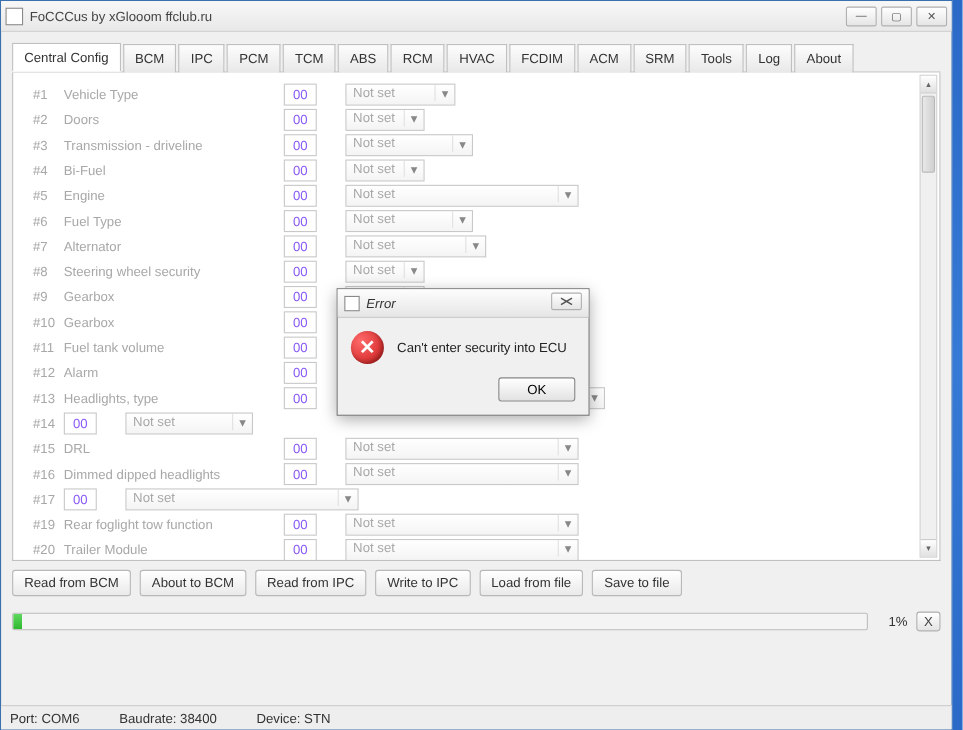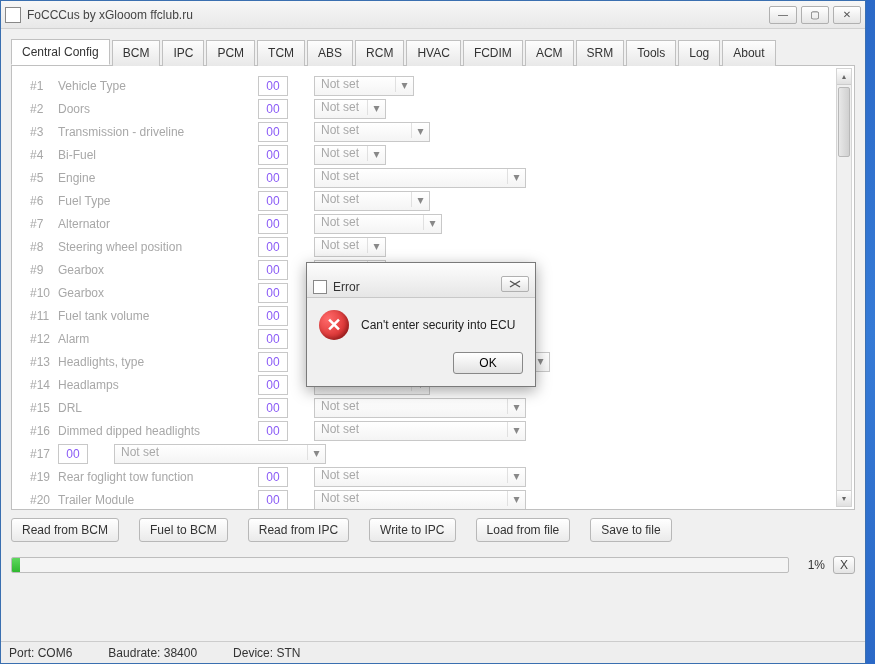--- a/index.html
+++ b/index.html
@@ -147,21 +147,21 @@
 }
 .combo .combo-arrow {
   width: 18px;
   text-align: center;
   color: #888;
   border-left: 1px solid #e0e0e0;
   padding-top: 1px;
 }
 .buttons-row {
   display: flex;
-  gap: 20px;
+  gap: 8px;
   margin-top: 8px;
   text-align: right;
 }
 .btn {
   border: 1px solid #b8b8b8;
   border-radius: 3px;
   padding: 4px 10px;
   background: linear-gradient(to bottom, #fff, #eaeaea);
   color: #333;
   font-size: 12px;
@@ -216,23 +216,25 @@
   left: 306px;
   top: 262px;
   width: 230px;
   background: #f0f0f0;
   border: 1px solid #7a7a7a;
   box-shadow: 0 4px 14px rgba(0,0,0,0.35);
 }
 .dialog-title {
   height: 26px;
   display: flex;
-  padding: 17px 6px;
+  align-items: center;
+  padding: 0 6px;
   background: linear-gradient(to bottom, #fdfdfd, #e6e6e6);
   border-bottom: 1px solid #c8c8c8;
+  font-style: italic;
 }
 .dialog-title .t-icon {
   width: 14px; height: 14px; border: 1px solid #888; background: #fff; margin-right: 6px;
 }
 .dialog-title .t-text { flex: 1; color: #333; }
 .dialog-title .t-close {
   width: 28px; height: 16px;
   border: 1px solid #b0b0b0;
   border-radius: 2px;
   background: linear-gradient(to bottom, #fff, #e5e5e5);
@@ -368,21 +370,21 @@
             <div class="idx">#7</div>
             <div class="lbl">Alternator</div>
             <input class="hex-input" value="00" style="">
             <div class="combo" style="width: 128px;">
               <span class="combo-text">Not set</span>
               <span class="combo-arrow">▾</span>
             </div>
           </div>
           <div class="row">
             <div class="idx">#8</div>
-            <div class="lbl">Steering wheel position</div>
+            <div class="lbl">Steering wheel security</div>
             <input class="hex-input" value="00" style="">
             <div class="combo" style="width: 72px;">
               <span class="combo-text">Not set</span>
               <span class="combo-arrow">▾</span>
             </div>
           </div>
           <div class="row">
             <div class="idx">#9</div>
             <div class="lbl">Gearbox</div>
             <input class="hex-input" value="00" style="">
@@ -422,21 +424,20 @@
             <div class="idx">#13</div>
             <div class="lbl">Headlights, type</div>
             <input class="hex-input" value="00" style="">
             <div class="combo" style="width: 236px;">
               <span class="combo-text">Not set</span>
               <span class="combo-arrow">▾</span>
             </div>
           </div>
           <div class="row">
             <div class="idx">#14</div>
-            <div class="lbl">Headlamps</div>
             <input class="hex-input" value="00" style="">
             <div class="combo" style="width: 116px;">
               <span class="combo-text">Not set</span>
               <span class="combo-arrow">▾</span>
             </div>
           </div>
           <div class="row">
             <div class="idx">#15</div>
             <div class="lbl">DRL</div>
             <input class="hex-input" value="00" style="">
@@ -483,21 +484,21 @@
         </div>
       <div class="scrollbar-v">
         <div class="arrow">▴</div>
         <div class="thumb"></div>
         <div class="arrow down">▾</div>
       </div>
     </div>
 
     <div class="buttons-row">
       <div class="btn">Read from BCM</div>
-      <div class="btn">Fuel to BCM</div>
+      <div class="btn">About to BCM</div>
       <div class="btn">Read from IPC</div>
       <div class="btn">Write to IPC</div>
       <div class="btn">Load from file</div>
       <div class="btn">Save to file</div>
     </div>
 
     <div class="progress-row">
       <div class="progress">
         <div class="progress-fill" style="width: 1%;"></div>
       </div>

